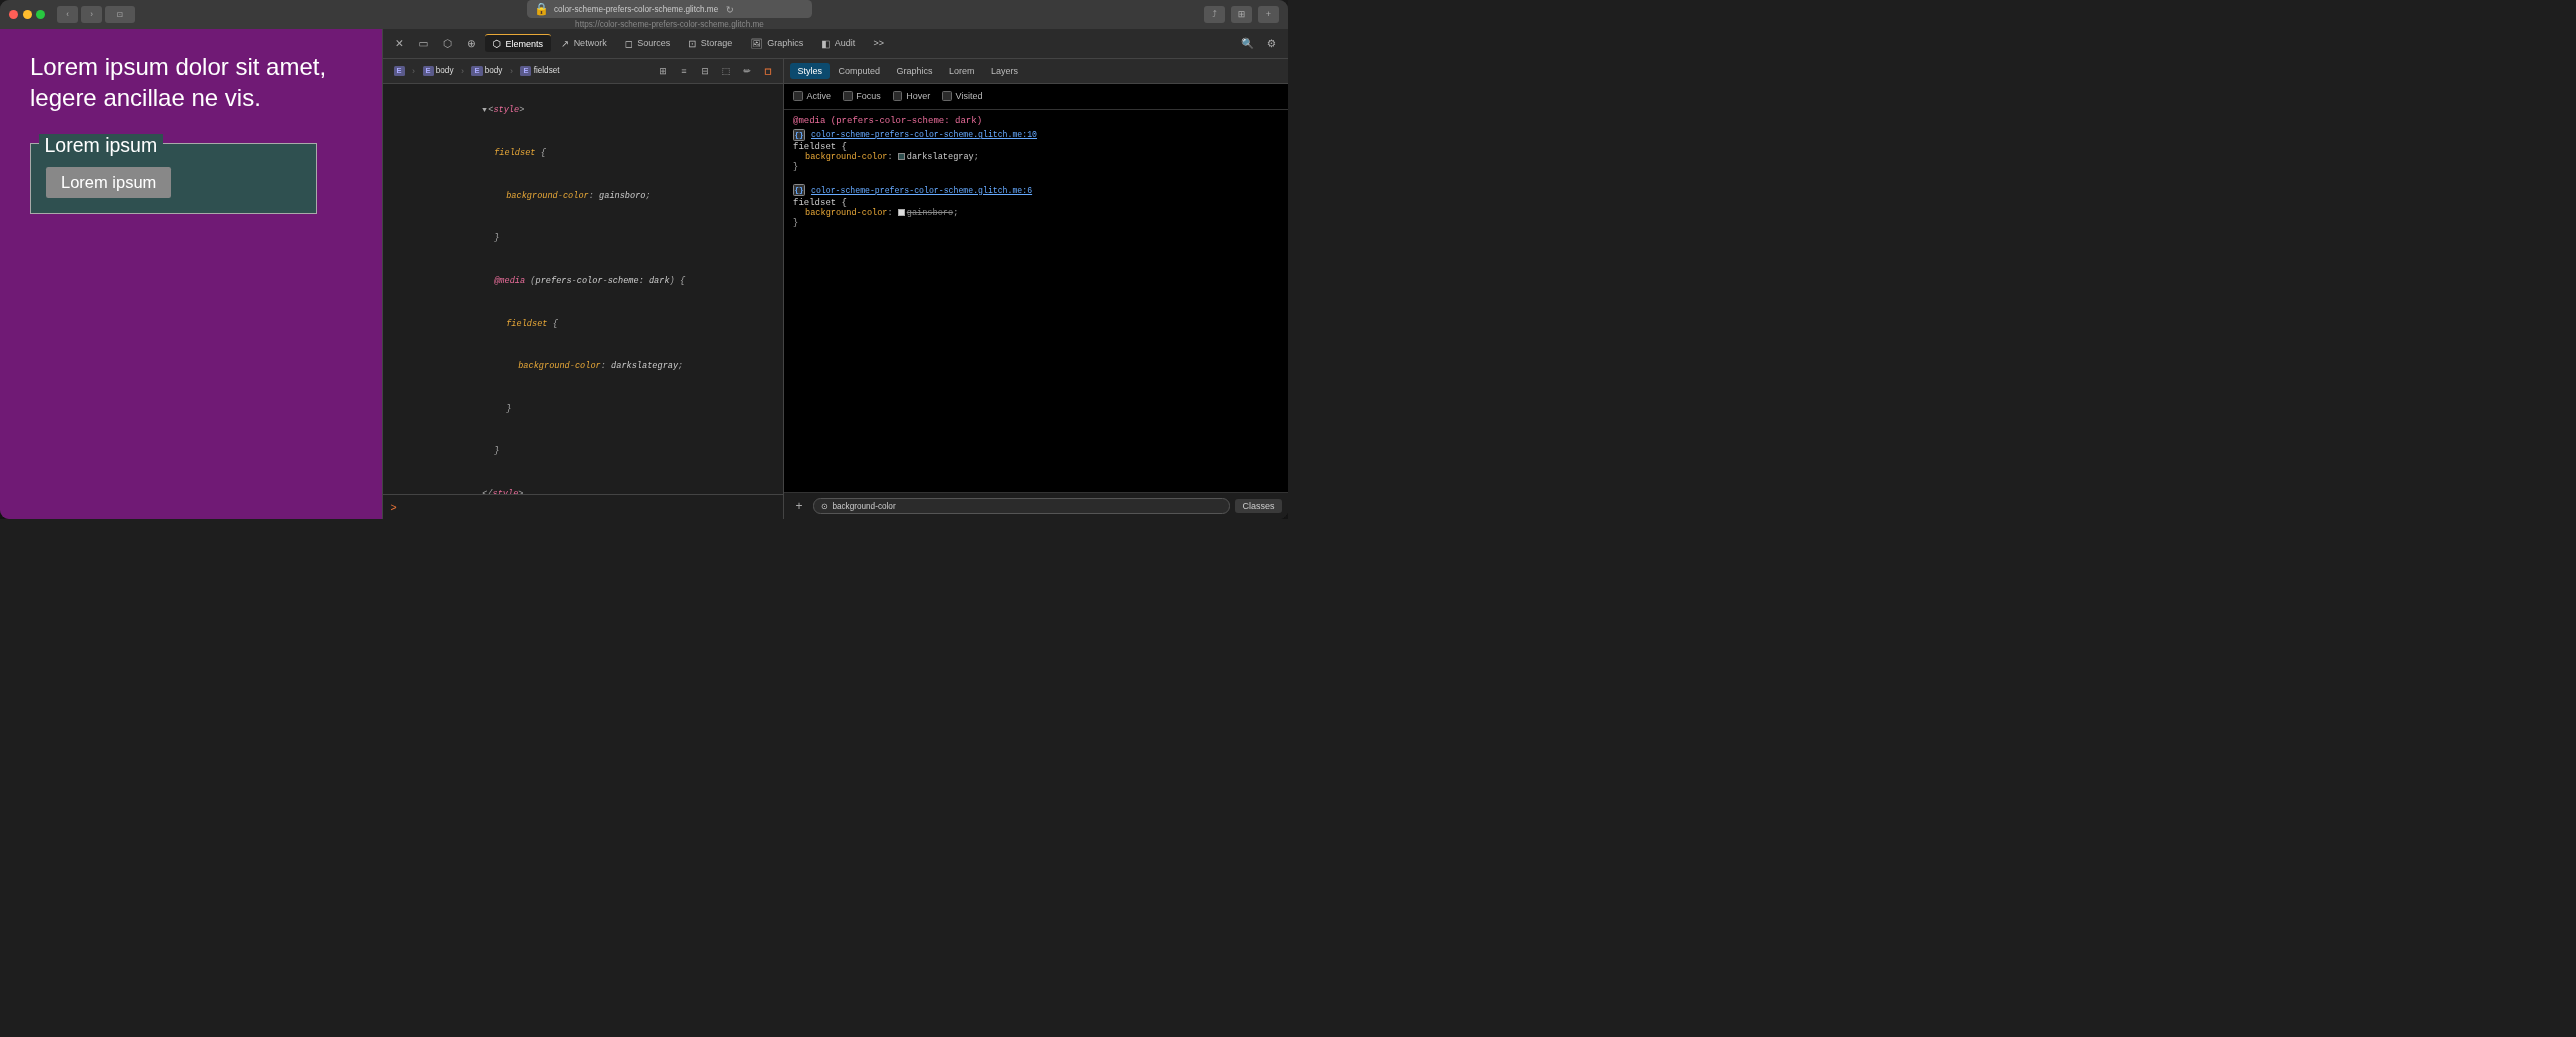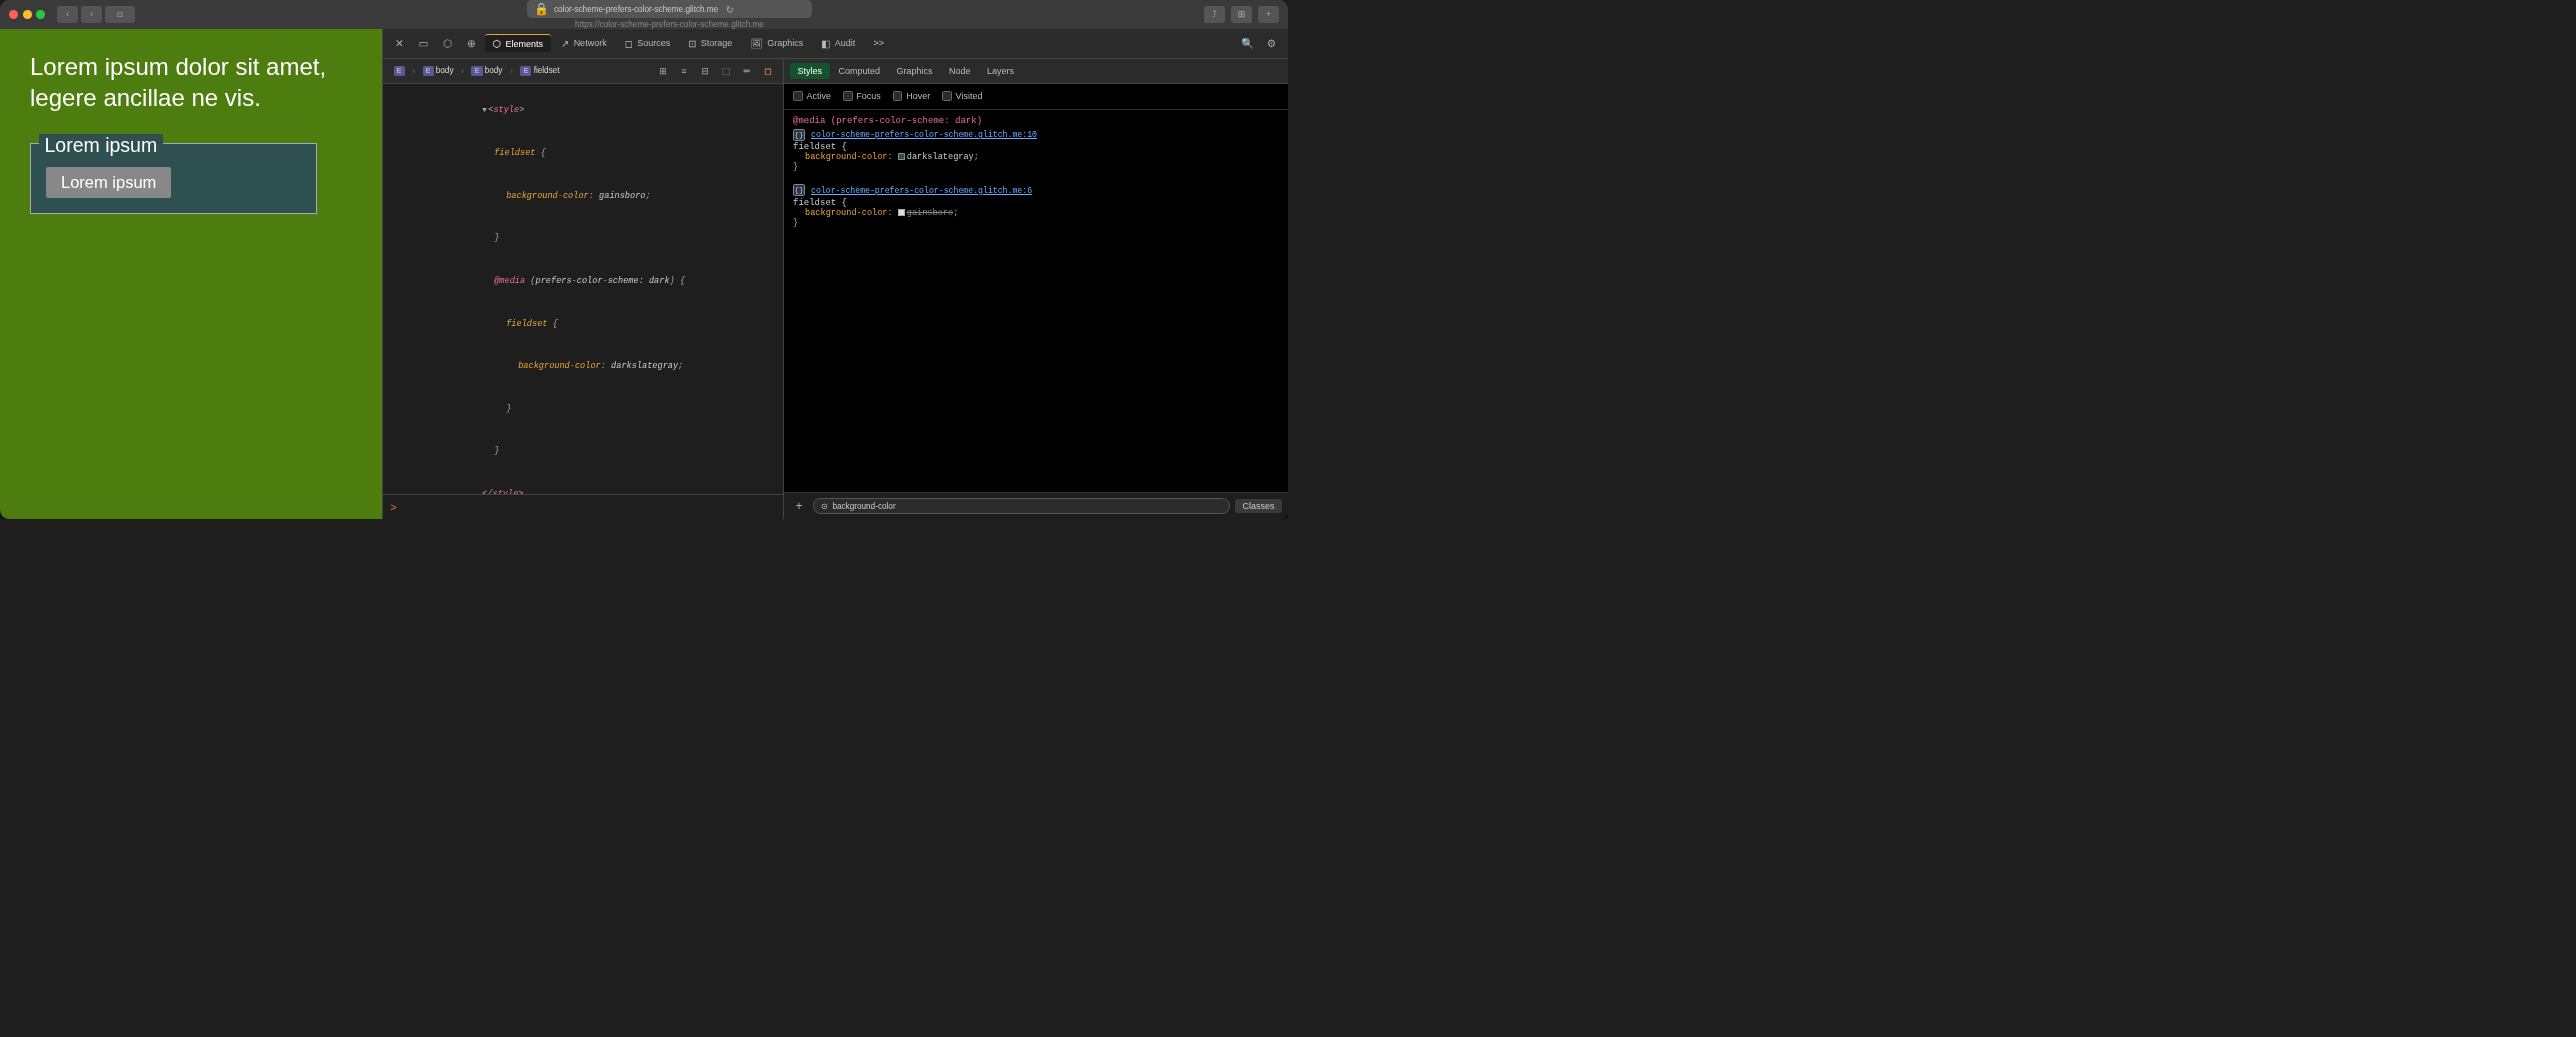--- a/index.html
+++ b/index.html
@@ -100,21 +100,21 @@
     
     .main {
       flex: 1;
       display: flex;
       overflow: hidden;
     }
 
     
     .preview-pane {
       width: 382px;
-      background: #4d7c0f;
+      background: #701a75;
       flex-shrink: 0;
       display: flex;
       flex-direction: column;
       padding: 22.5px 30px;
     }
     .preview-text-large {
       color: #ffffff;
       font-size: 24px;
       font-weight: 400;
       line-height: 1.3;
@@ -307,21 +307,21 @@
       flex-shrink: 0;
     }
     .style-tab {
       padding: 3px 7.5px;
       color: #bbb;
       font-size: 9px;
       cursor: pointer;
       border-radius: 2.2px;
     }
     .style-tab.active {
-      background: #14532d;
+      background: #0c4a6e;
       color: #fff;
       border-radius: 3px;
     }
 
     
     .state-bar {
       height: 25.5px;
       display: flex;
       align-items: center;
       padding: 0 9px;
@@ -580,21 +580,21 @@
             <span class="console-arrow">&gt;</span>
           </div>
         </div>
 
         <div class="styles-panel">
 
           <div class="styles-tabs">
             <div class="style-tab active">Styles</div>
             <div class="style-tab">Computed</div>
             <div class="style-tab">Graphics</div>
-            <div class="style-tab">Node</div>
+            <div class="style-tab">Lorem</div>
             <div class="style-tab">Layers</div>
           </div>
 
           <div class="state-bar">
             <div class="state-item">
               <div class="state-checkbox"></div>
               <span class="state-label">Active</span>
             </div>
             <div class="state-item">
               <div class="state-checkbox"></div>

